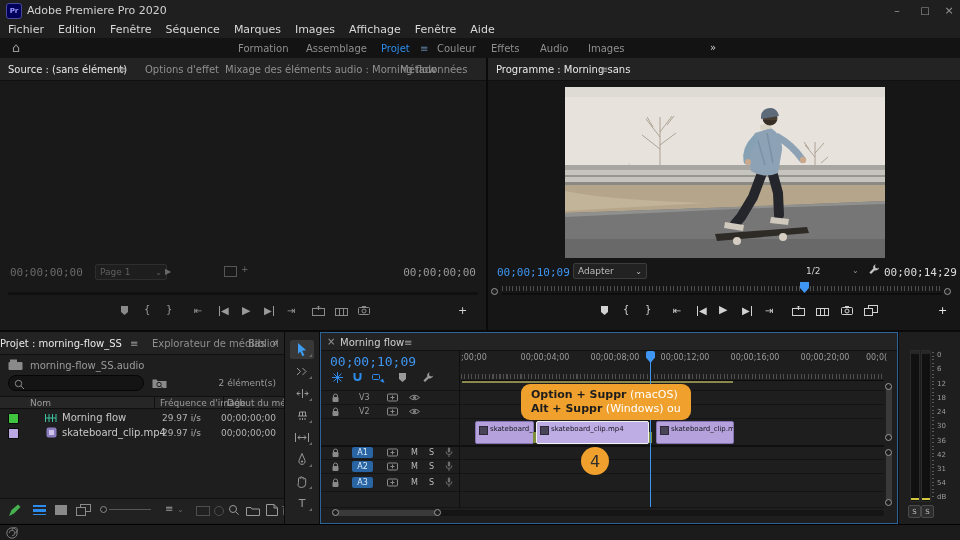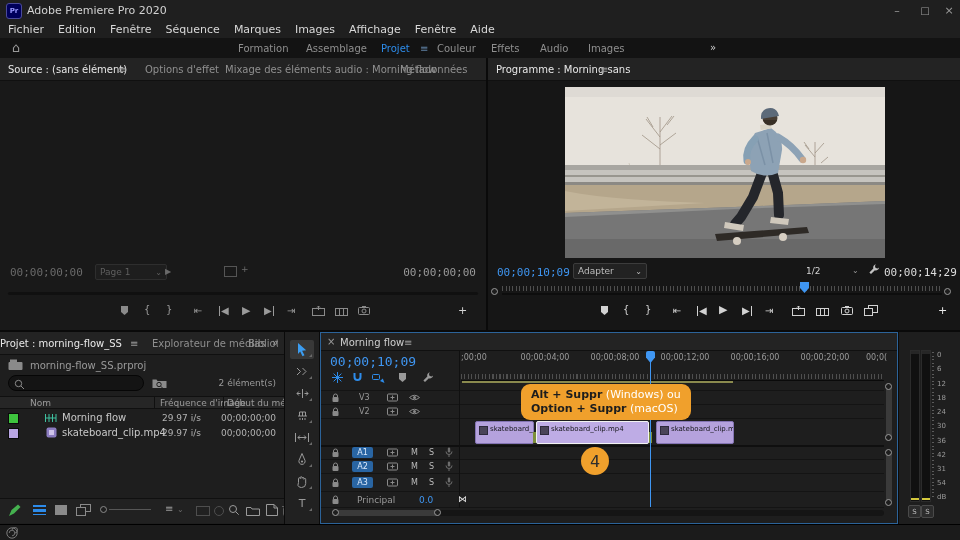--- a/index.html
+++ b/index.html
@@ -220,21 +220,21 @@
   <div class="ab f10 tab-active nowrap" style="left:0;top:338px">Projet : morning-flow_SS</div>
   <div class="ab f10 grey" style="left:130px;top:338px">≡</div>
   <div class="ab f10 tab-idle nowrap" style="left:152px;top:338px">Explorateur de médias</div>
   <div class="ab f10 tab-idle nowrap" style="left:248px;top:338px;width:30px;overflow:hidden">Bibliothèqu</div>
   <div class="ab f10 grey" style="left:272px;top:337px">»</div>
 
   <svg class="ab" style="left:8px;top:359px" width="15" height="12">
       <rect x="2" y=".5" width="7" height="3.5" fill="#8a8a8a"></rect>
       <rect x=".5" y="3" width="14" height="8" rx="1" fill="#8a8a8a"></rect>
     </svg>
-  <div class="ab f10 grey nowrap" style="left:30px;top:360px">morning-flow_SS.prproj</div>
+  <div class="ab f10 grey nowrap" style="left:30px;top:360px">morning-flow_SS.audio</div>
 
   <div class="ab" style="left:8px;top:375px;width:136px;height:16px;background:#141414;border:1px solid #060606;border-radius:8px;box-sizing:border-box">
     <svg class="ab" style="left:5px;top:3px" width="11" height="11">
         <circle cx="4.5" cy="4.5" r="3.2" fill="none" stroke="#8a8a8a"></circle>
         <path d="M7 7l3 3" stroke="#8a8a8a"></path>
       </svg>
     <input class="ab" style="left: 18px; top: 1px; width: 112px; height: 12px; background: transparent; border: 0px; outline: 0px; color: rgb(204, 204, 204); font-size: 9px;">
   </div>
   <svg class="ab" style="left:152px;top:377px" width="15" height="12">
       <path d="M.5 2.5h4l1 1.5h9v7H.5z" fill="#8a8a8a"></path>
@@ -471,29 +471,20 @@
         <path d="M3.5 4.5h4M5.5 2.5v4" stroke="#8a8a8a"></path>
       </svg>
     <span class="ab f8" style="left:90px;top:4px;color:#bdbdbd">M</span>
     <span class="ab f8" style="left:108px;top:4px;color:#bdbdbd">S</span>
     <svg class="ab" style="left:124px;top:3px" width="8" height="11">
         <rect x="2.8" y=".5" width="2.4" height="5" rx="1.2" fill="#6e6e6e"></rect>
         <path d="M1 4.5a3 3 0 0 0 6 0M4 7.5v2.5" fill="none" stroke="#6e6e6e"></path>
       </svg>
   </div>
 
-  <div class="ab" style="left:321px;top:492px;width:140px;height:15px">
-    <svg class="ab" style="left:10px;top:3px" width="9" height="10">
-        <path d="M2.5 4V3a2 2 0 0 1 4 0v1" fill="none" stroke="#8a8a8a"></path>
-        <rect x="1.5" y="4" width="6" height="5" rx="1" fill="#8a8a8a"></rect>
-      </svg>
-    <span class="ab f9 grey" style="left:36px;top:3px">Principal</span>
-    <span class="ab f9 blue" style="left:98px;top:3px">0.0</span>
-    <span class="ab f9 white" style="left:137px;top:2px">⋈</span>
-  </div>
 
   <div class="clip" style="left:475px;width:59px">
     <div class="fx"></div>
     <div class="lbl">skateboard_</div>
   </div>
   <div class="clip" style="left:536px;width:113px;background:#beace5;border-color:#f2f2f2">
     <div class="fx"></div>
     <div class="lbl">skateboard_clip.mp4</div>
   </div>
   <div class="ab" style="left:533px;top:432px;width:3px;height:11px;background:#7d8f3a"></div>
@@ -539,18 +530,18 @@
   <div class="ab ctr f7" style="left:908px;top:505px;width:11px;height:11px;background:#2c2c2c;border:1px solid #4a4a4a;border-radius:2px;color:#bdbdbd">S</div>
   <div class="ab ctr f7" style="left:921px;top:505px;width:11px;height:11px;background:#2c2c2c;border:1px solid #4a4a4a;border-radius:2px;color:#bdbdbd">S</div>
 
   <div class="ab" style="left:0;top:524px;width:960px;height:16px;background:#1b1b1b;border-top:1px solid #000"></div>
   <svg class="ab" style="left:6px;top:527px" width="12" height="12">
       <circle cx="6" cy="6" r="5.2" fill="none" stroke="#7a7a7a"></circle>
       <path d="M3.2 6a2.8 2.8 0 1 1 2.8 2.8M6 3.2A2.8 2.8 0 1 1 8.8 6" fill="none" stroke="#7a7a7a" stroke-width=".9"></path>
     </svg>
 
   <div class="ab" style="left:521px;top:384px;background:#f0a02c;border-radius:9px;padding:4px 10px;font-size:11px;line-height:14px;white-space:nowrap;z-index:5">
+    <div><b style="color:#1d1d1d">Option + Suppr</b><span style="color:#fff"> (macOS)</span></div>
     <div><b style="color:#1d1d1d">Alt + Suppr</b><span style="color:#fff"> (Windows) ou</span></div>
-    <div><b style="color:#1d1d1d">Option + Suppr</b><span style="color:#fff"> (macOS)</span></div>
   </div>
   <div class="ab ctr" style="left:581px;top:447px;width:28px;height:28px;background:#f0a02c;border-radius:50%;color:#2e2e2e;font-size:16px;z-index:5">4</div>
 
 </div>
 
 </body></html>

